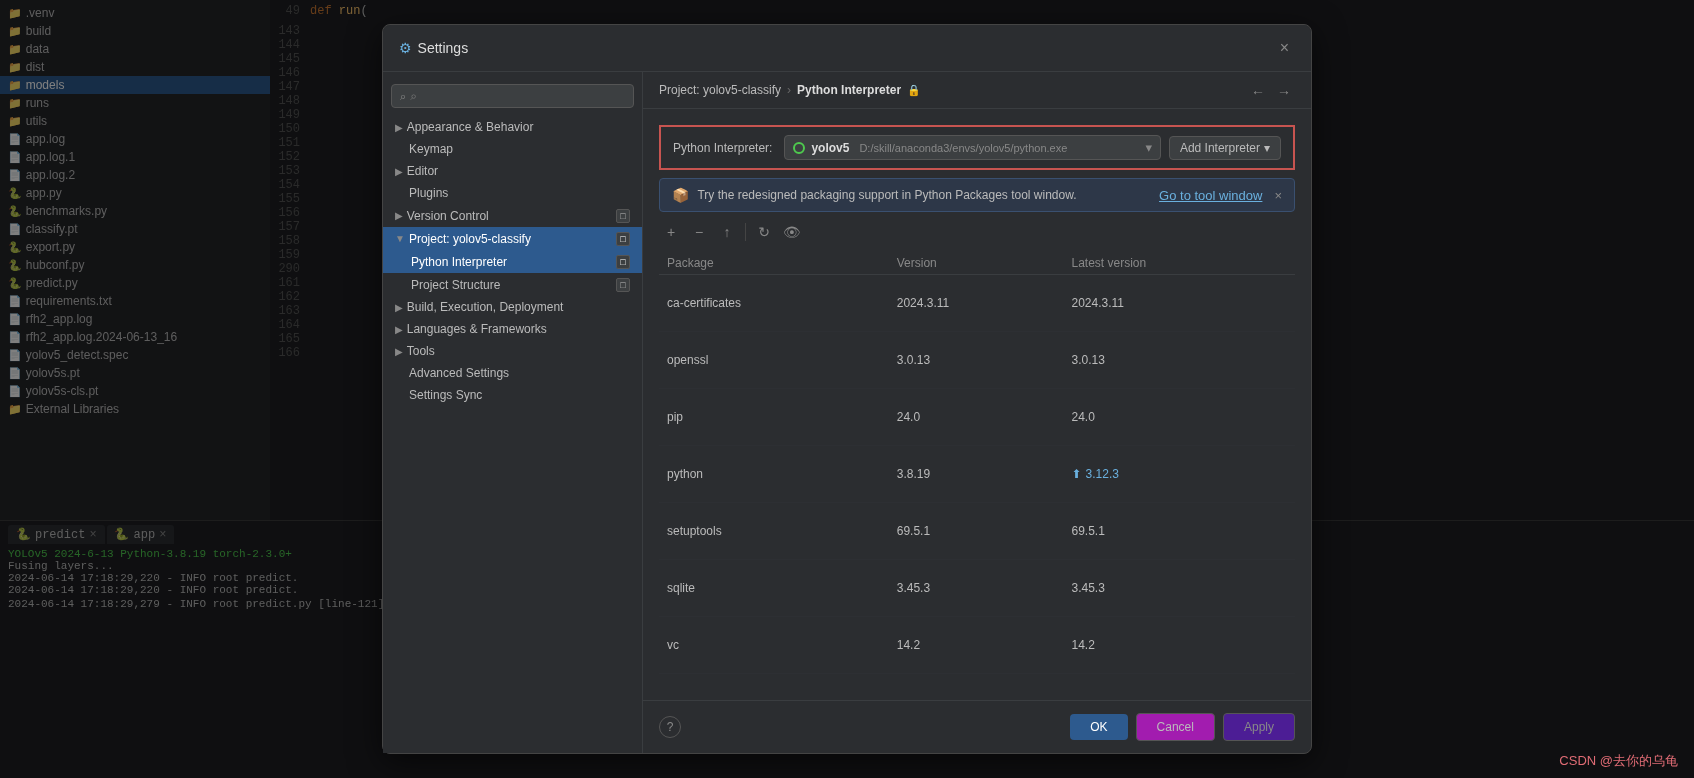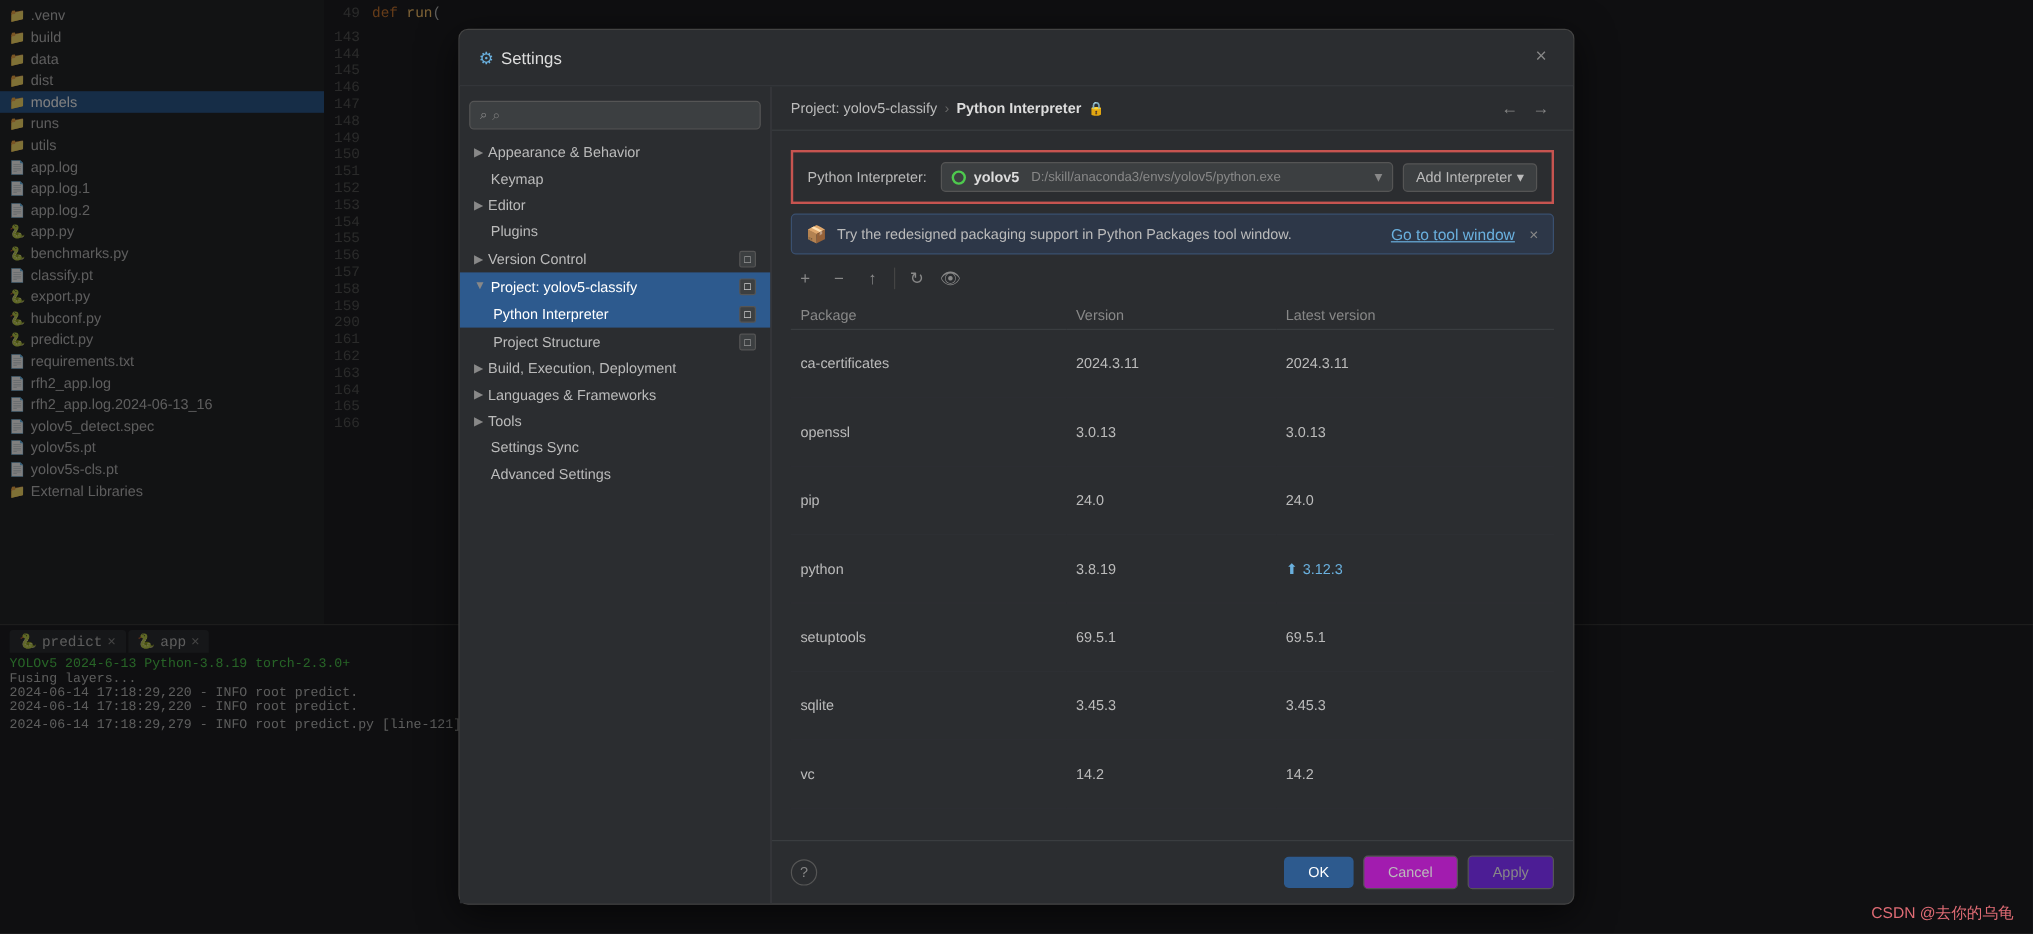--- a/index.html
+++ b/index.html
@@ -690,25 +690,25 @@
         <div class="nav-item">
           <span class="expand-arrow">▶</span>
           <span>Languages &amp; Frameworks</span>
         </div>
         <div class="nav-item">
           <span class="expand-arrow">▶</span>
           <span>Tools</span>
         </div>
         <div class="nav-item">
           <span style="width:14px;display:inline-block;"></span>
+          <span>Advanced Settings</span>
+        </div>
+        <div class="nav-item">
+          <span style="width:14px;display:inline-block;"></span>
           <span>Settings Sync</span>
-        </div>
-        <div class="nav-item">
-          <span style="width:14px;display:inline-block;"></span>
-          <span>Advanced Settings</span>
         </div>
       </div>
 
       <div class="settings-content">
         <div class="content-header">
           <div class="breadcrumb">
             <span>Project: yolov5-classify</span>
             <span class="breadcrumb-sep">›</span>
             <span class="breadcrumb-current">Python Interpreter</span>
             <span class="lock-icon">🔒</span>

